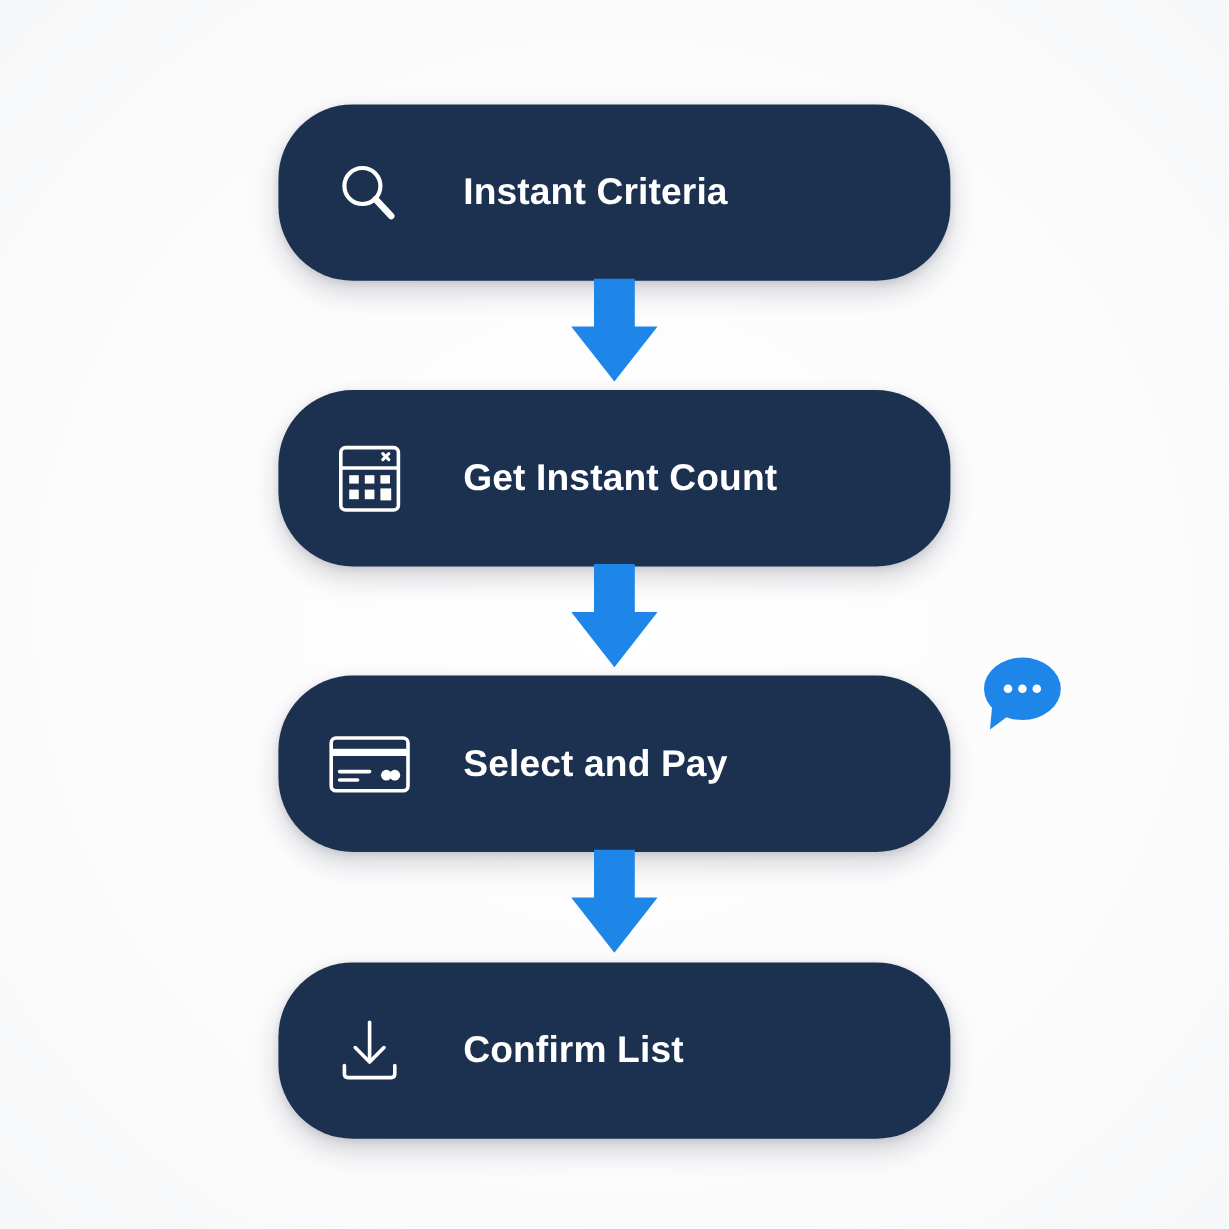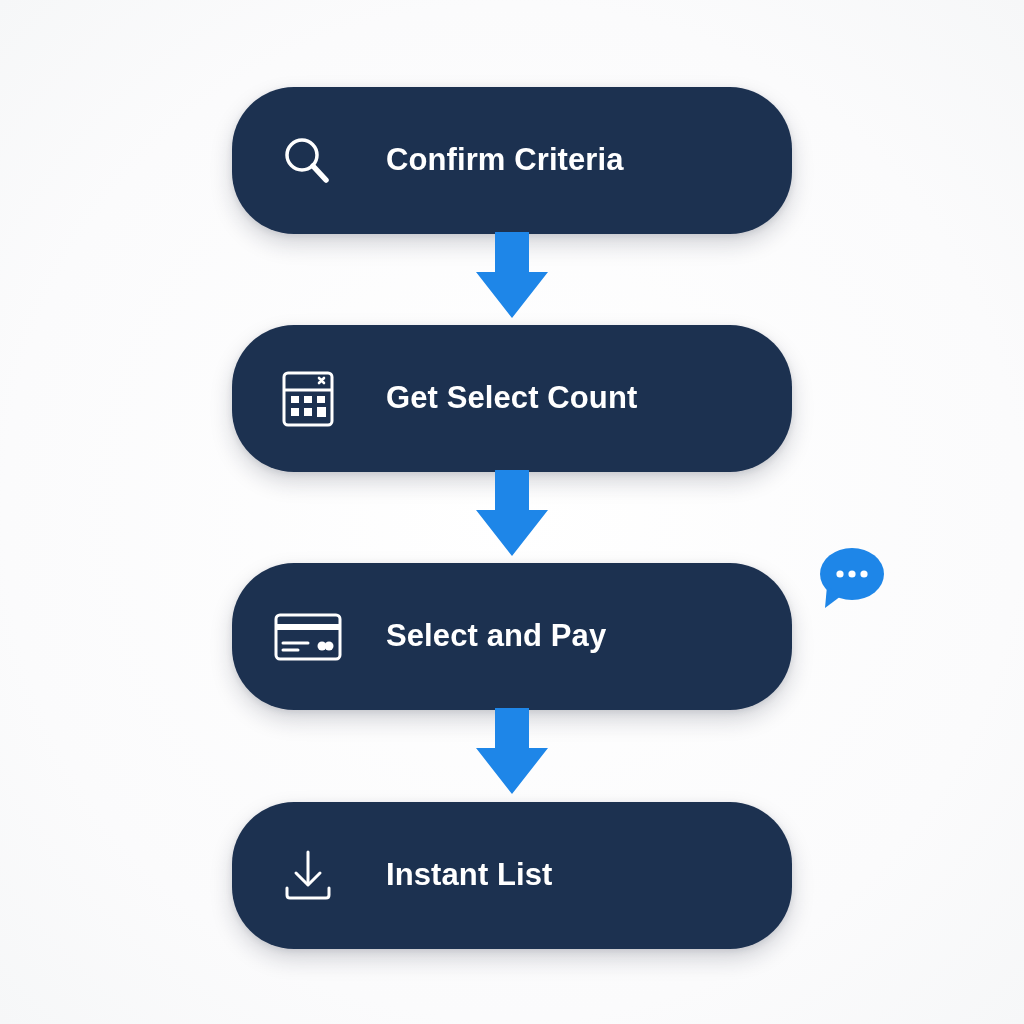--- a/index.html
+++ b/index.html
@@ -70,42 +70,42 @@
 
 <div id="canvas">
 
   <div class="step-card" style="top:87px;">
     <span class="step-icon">
       <svg width="60" height="60" viewBox="0 0 60 60">
         <circle cx="24" cy="24" r="15" fill="none" stroke="#ffffff" stroke-width="3.5"></circle>
         <line x1="35" y1="35" x2="48" y2="49" stroke="#ffffff" stroke-width="5.5" stroke-linecap="round"></line>
       </svg>
     </span>
-    <span class="step-label">Confirm Criteria</span>
+    <span class="step-label">Instant Criteria</span>
   </div>
 
   <svg class="flow-arrow" style="top:232px;" viewBox="0 0 72 92">
     <polygon points="19,0 53,0 53,40 72,40 36,86 0,40 19,40" fill="#1e86e8"></polygon>
   </svg>
 
   <div class="step-card" style="top:325px;">
     <span class="step-icon">
       <svg width="60" height="60" viewBox="0 0 60 60">
         <rect x="6" y="4" width="48" height="52" rx="4" fill="none" stroke="#ffffff" stroke-width="3"></rect>
         <line x1="6" y1="21" x2="54" y2="21" stroke="#ffffff" stroke-width="3"></line>
         <path d="M41 9 l5 5 M46 9 l-5 5" stroke="#ffffff" stroke-width="2.6" stroke-linecap="round"></path>
         <rect x="13" y="27" width="8" height="7" fill="#ffffff"></rect>
         <rect x="26" y="27" width="8" height="7" fill="#ffffff"></rect>
         <rect x="39" y="27" width="8" height="7" fill="#ffffff"></rect>
         <rect x="13" y="39" width="8" height="8" fill="#ffffff"></rect>
         <rect x="26" y="39" width="8" height="8" fill="#ffffff"></rect>
         <rect x="39" y="38" width="9" height="10" fill="#ffffff"></rect>
       </svg>
     </span>
-    <span class="step-label">Get Select Count</span>
+    <span class="step-label">Get Instant Count</span>
   </div>
 
   <svg class="flow-arrow" style="top:470px;" viewBox="0 0 72 92">
     <polygon points="19,0 53,0 53,40 72,40 36,86 0,40 19,40" fill="#1e86e8"></polygon>
   </svg>
 
   <div class="step-card" style="top:563px;">
     <span class="step-icon">
       <svg width="72" height="60" viewBox="0 0 72 60">
         <rect x="4" y="8" width="64" height="44" rx="4" fill="none" stroke="#ffffff" stroke-width="3"></rect>
@@ -124,21 +124,21 @@
   </svg>
 
   <div class="step-card" style="top:802px;">
     <span class="step-icon">
       <svg width="60" height="60" viewBox="0 0 60 60">
         <line x1="30" y1="6" x2="30" y2="38" stroke="#ffffff" stroke-width="3" stroke-linecap="round"></line>
         <polyline points="18,27 30,39 42,27" fill="none" stroke="#ffffff" stroke-width="3" stroke-linecap="round" stroke-linejoin="round"></polyline>
         <path d="M9 42 V49 Q9 52 12 52 H48 Q51 52 51 49 V42" fill="none" stroke="#ffffff" stroke-width="3" stroke-linecap="round"></path>
       </svg>
     </span>
-    <span class="step-label">Instant List</span>
+    <span class="step-label">Confirm List</span>
   </div>
 
   <svg class="chat-bubble" viewBox="0 0 68 64">
     <ellipse cx="35" cy="28" rx="32" ry="26" fill="#1e86e8"></ellipse>
     <polygon points="10,40 24,50 8,62" fill="#1e86e8"></polygon>
     <circle cx="23" cy="28" r="3.6" fill="#ffffff"></circle>
     <circle cx="35" cy="28" r="3.6" fill="#ffffff"></circle>
     <circle cx="47" cy="28" r="3.6" fill="#ffffff"></circle>
   </svg>
 

